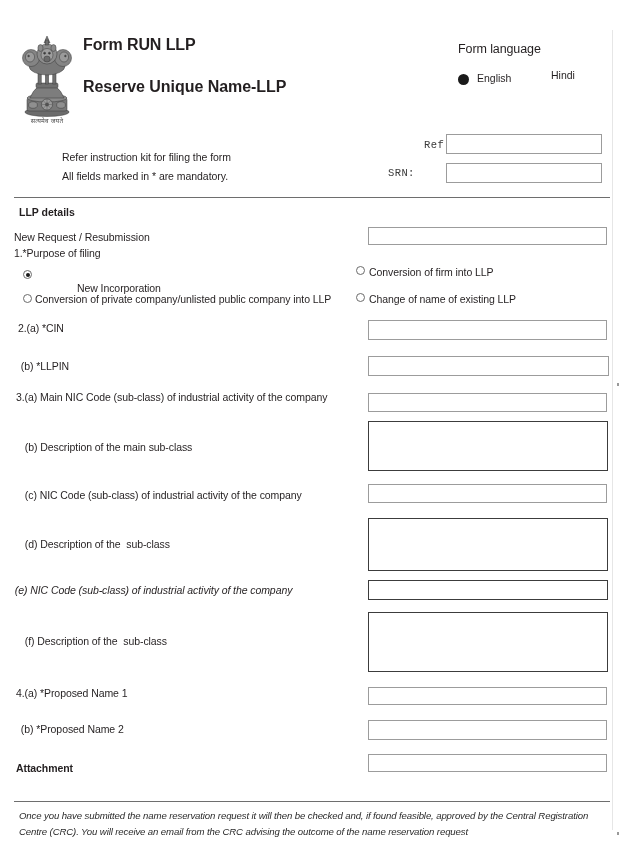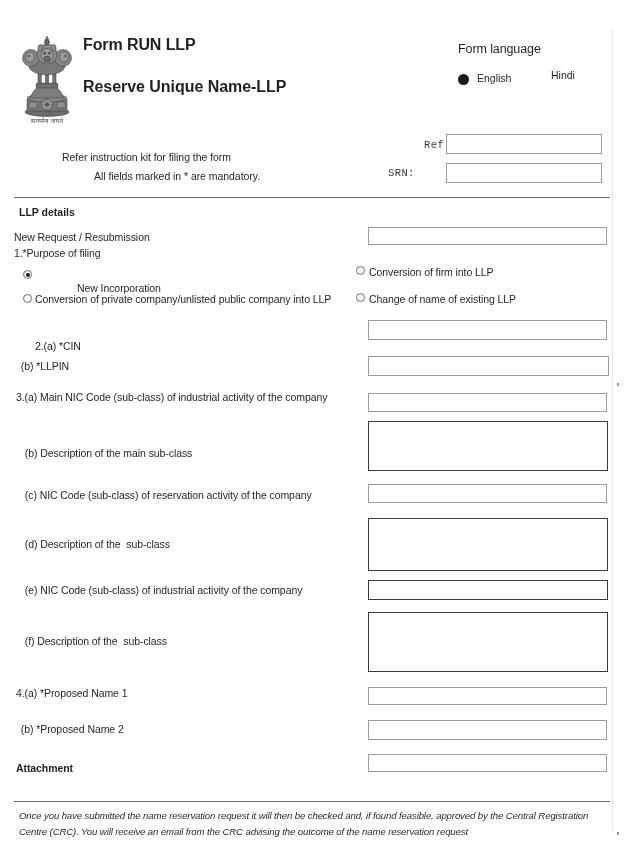--- a/index.html
+++ b/index.html
@@ -127,21 +127,21 @@
 
   
   .instr {
     position: absolute;
     left: 14px;
     font-size: 10.5px;
     letter-spacing: -0.05px;
     padding-left: 48px;
   }
   .instr-1 { top: 151px; }
-  .instr-2 { top: 170px; margin-left: 32px; }
+  .instr-2 { top: 170px; }
 
   
   .divider {
     position: absolute;
     left: 14px;
     width: 596px;
     height: 1px;
     background: #6e6e6e;
   }
   .divider.top    { top: 197px; }
@@ -301,39 +301,39 @@
     <span class="radio" style="left:356px; top:266px;"></span>
     <span class="radio-label" style="left:369px; top:266px;">Conversion of firm into LLP</span>
 
     <span class="radio" style="left:23px; top:294px;"></span>
     <span class="radio-label" style="left:35px; top:293px;">Conversion of private company/unlisted public company into LLP</span>
 
     <span class="radio" style="left:356px; top:293px;"></span>
     <span class="radio-label" style="left:369px; top:293px;">Change of name of existing LLP</span>
   </div>
 
-  <div class="flabel" style="left:18px; top:340px;margin-left:17px;">2.(a) *CIN</div>
+  <div class="flabel" style="left:18px; top:322px;">2.(a) *CIN</div>
   <div class="box" style="left:368px; top:320px; width:239px; height:20px;"></div>
 
   <div class="flabel" style="left:18px; top:360px;"> (b) *LLPIN</div>
   <div class="box" style="left:368px; top:356px; width:241px; height:20px;"></div>
 
   <div class="flabel" style="left:16px; top:391px;">3.(a) Main NIC Code (sub-class) of industrial activity of the company</div>
   <div class="box" style="left:368px; top:393px; width:239px; height:19px;"></div>
 
-  <div class="flabel" style="left:22px; top:441px;margin-top:6px;"> (b) Description of the main sub-class</div>
+  <div class="flabel" style="left:22px; top:441px;"> (b) Description of the main sub-class</div>
   <div class="box dark" style="left:368px; top:421px; width:240px; height:50px;"></div>
 
-  <div class="flabel" style="left:22px; top:489px;"> (c) NIC Code (sub-class) of reservation activity of the company</div>
+  <div class="flabel" style="left:22px; top:489px;"> (c) NIC Code (sub-class) of industrial activity of the company</div>
   <div class="box" style="left:368px; top:484px; width:239px; height:19px;"></div>
 
   <div class="flabel" style="left:22px; top:538px;"> (d) Description of the  sub-class</div>
   <div class="box dark" style="left:368px; top:518px; width:240px; height:53px;"></div>
 
-  <div class="flabel" style="left:22px; top:584px;"> (e) NIC Code (sub-class) of industrial activity of the company</div>
+  <div class="flabel" style="left:12px; top:584px;font-style:italic;"> (e) NIC Code (sub-class) of industrial activity of the company</div>
   <div class="box dark" style="left:368px; top:580px; width:240px; height:20px;"></div>
 
   <div class="flabel" style="left:22px; top:635px;"> (f) Description of the  sub-class</div>
   <div class="box dark" style="left:368px; top:612px; width:240px; height:60px;"></div>
 
   <div class="flabel" style="left:16px; top:687px;">4.(a) *Proposed Name 1</div>
   <div class="box" style="left:368px; top:687px; width:239px; height:18px;"></div>
 
   <div class="flabel" style="left:18px; top:723px;"> (b) *Proposed Name 2</div>
   <div class="box" style="left:368px; top:720px; width:239px; height:20px;"></div>

